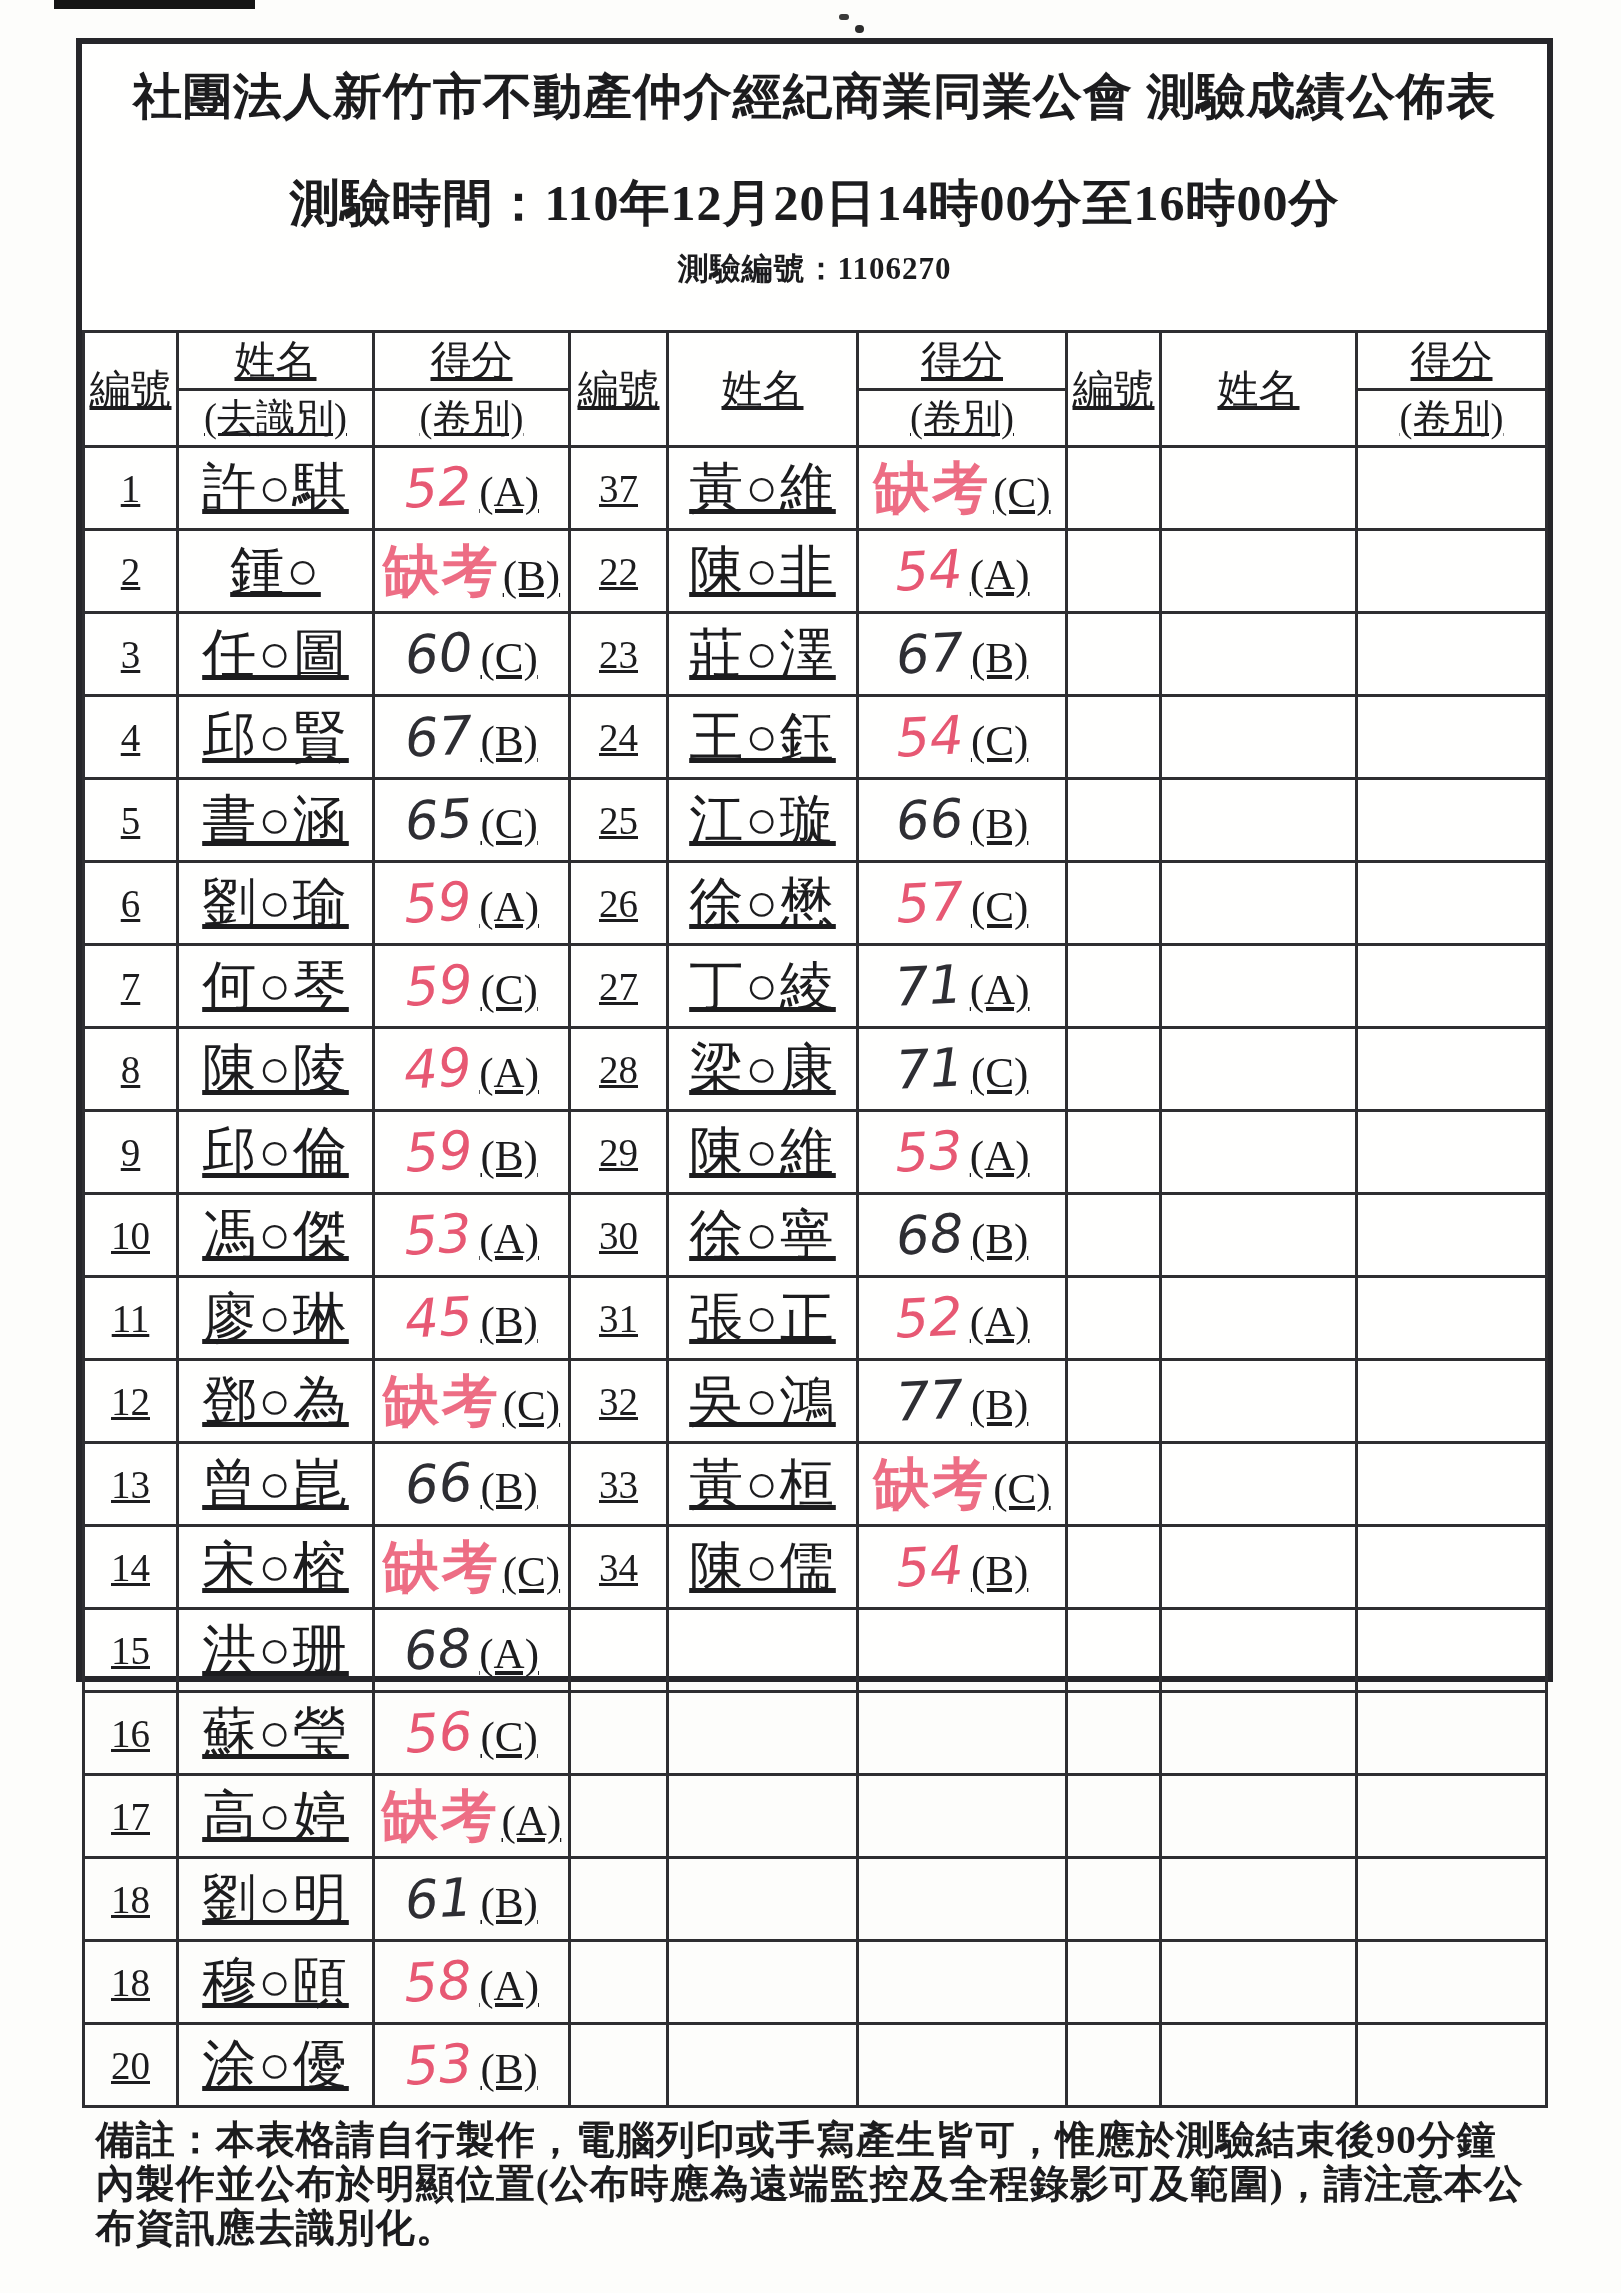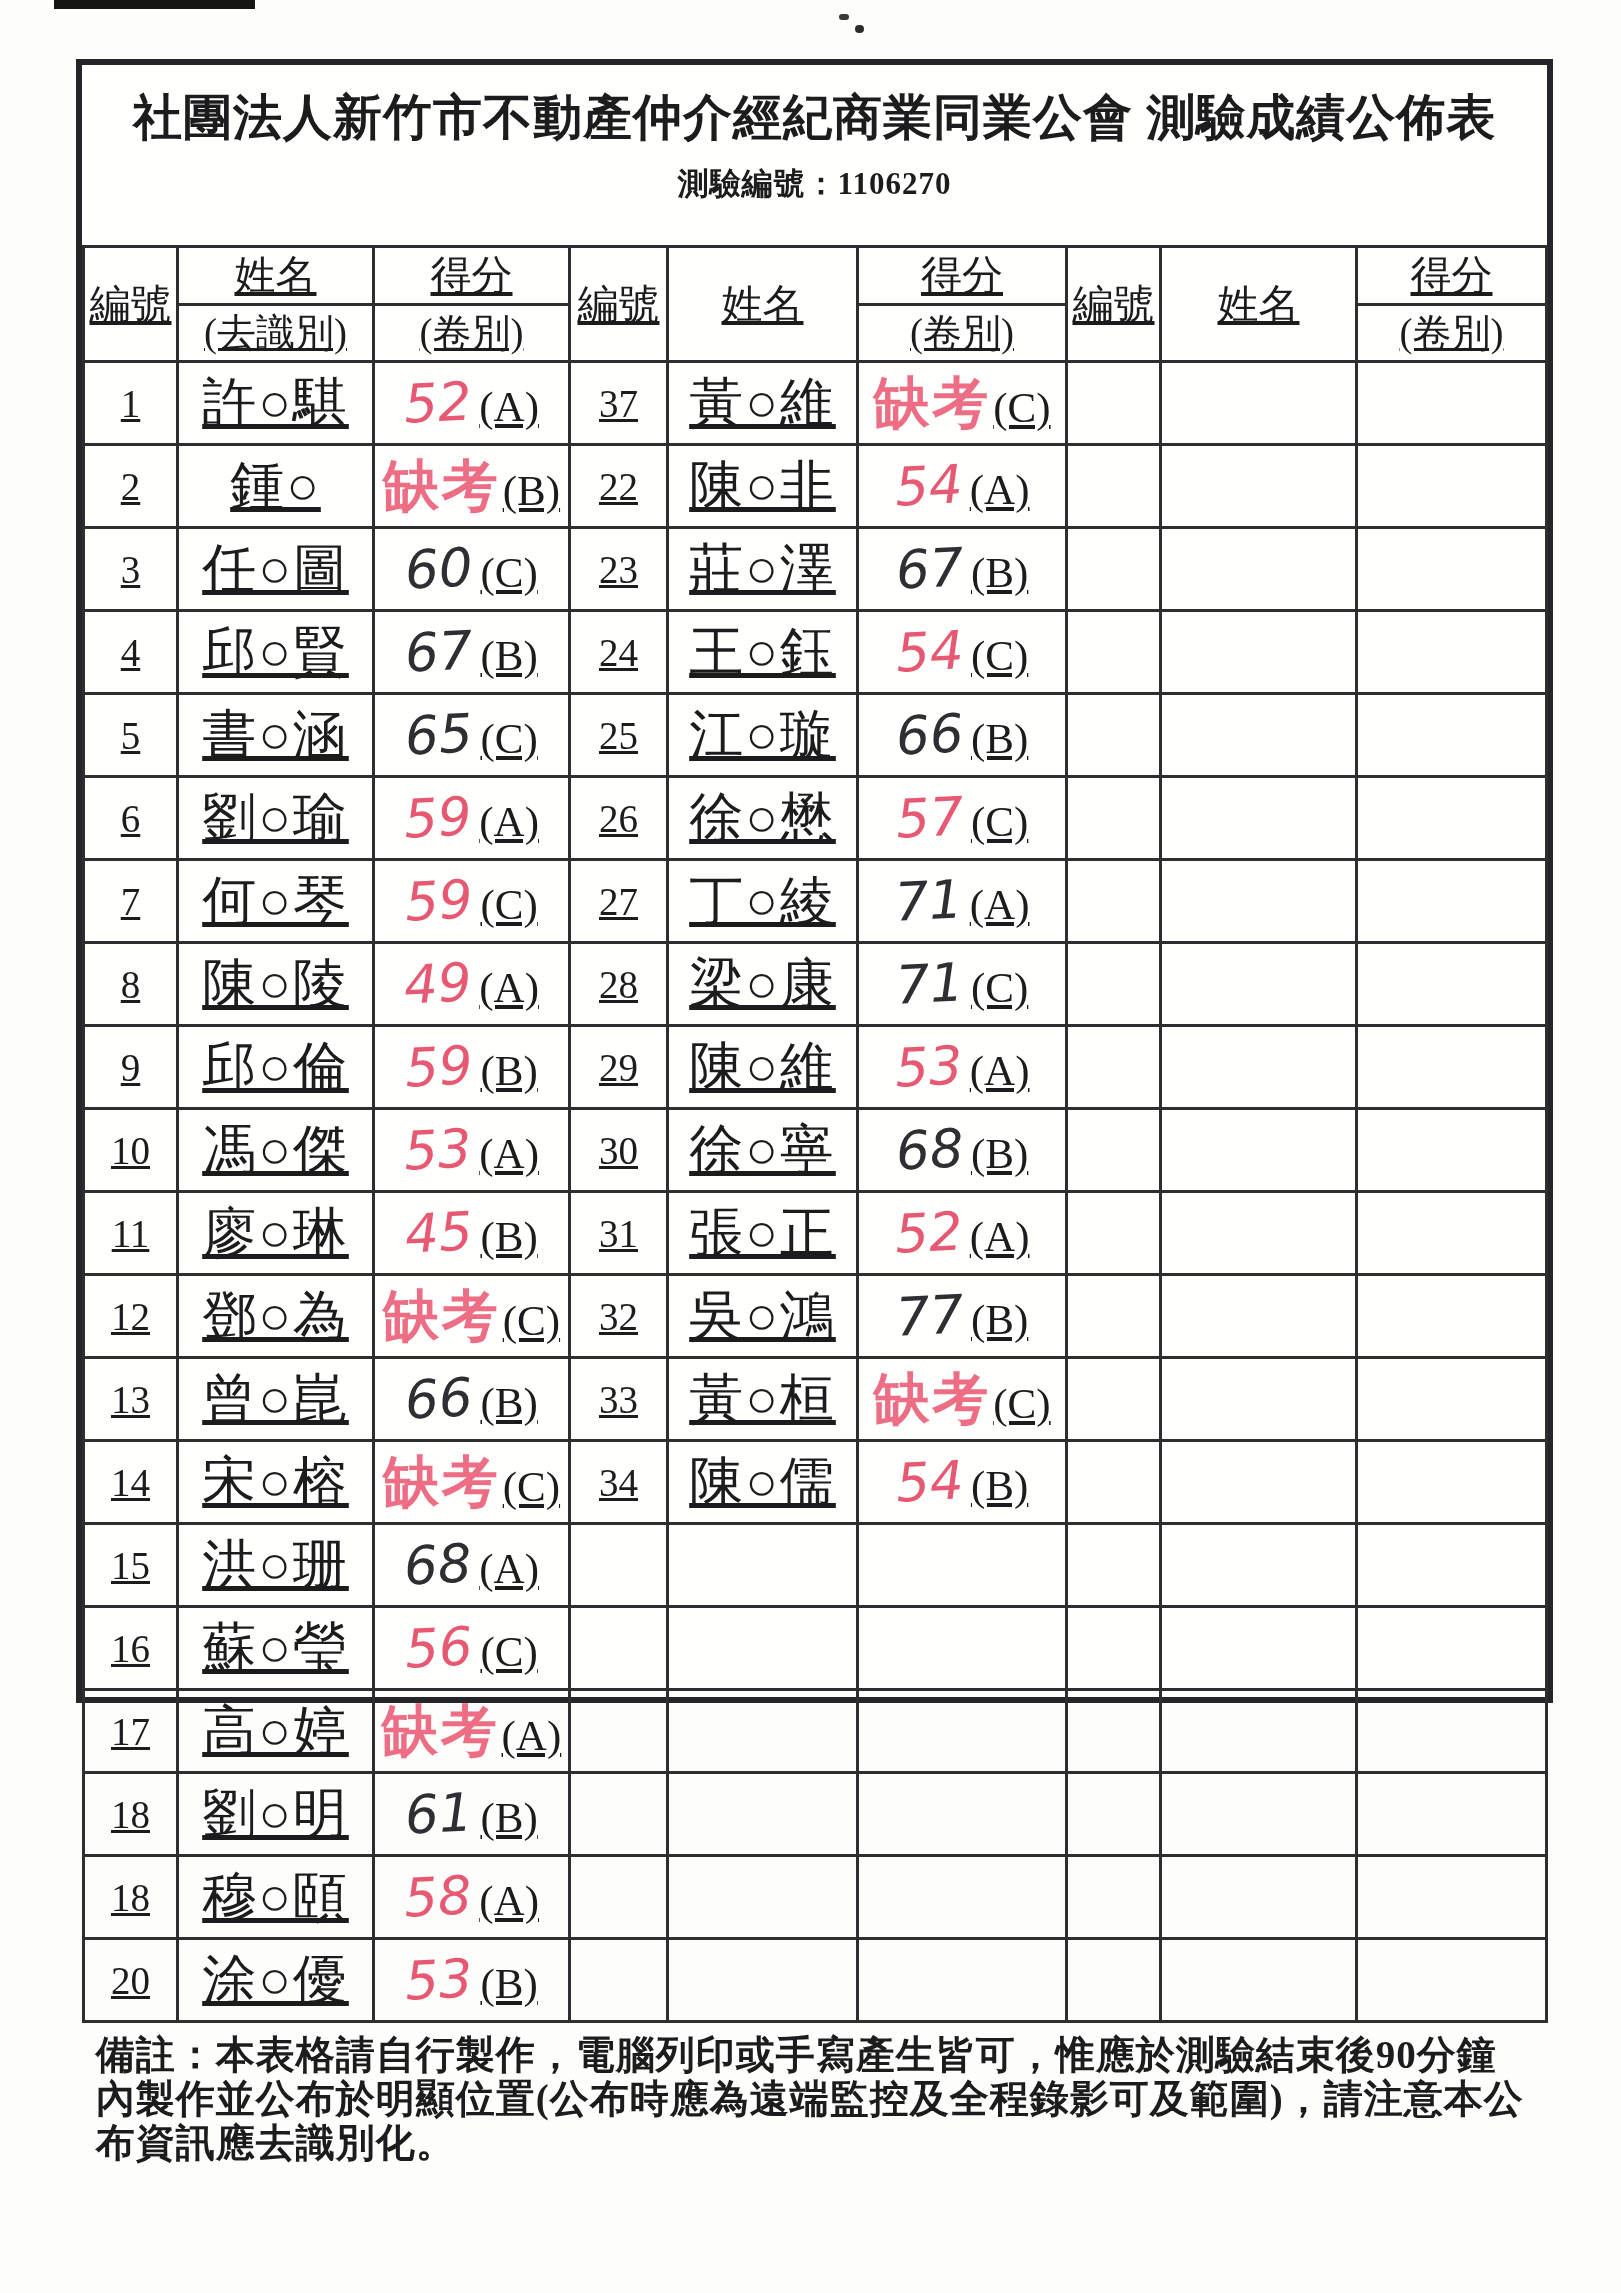--- a/index.html
+++ b/index.html
@@ -9,21 +9,21 @@
     font-family:"Liberation Serif","DejaVu Serif",serif;
     color:#1c1c1e;
     -webkit-font-smoothing:antialiased;
   }
   .artifact{position:absolute;background:#151515;}
   .strip{left:54px;top:0;width:201px;height:8.8px;}
   .dot1{left:839px;top:13.7px;width:9.8px;height:5.9px;border-radius:2.9px;background:#3a3a3a;}
   .dot2{left:855px;top:24.5px;width:8.8px;height:8.8px;border-radius:4.9px;background:#2c2c2c;}
 
   .frame{
-    position:absolute;left:76px;top:59px;width:1477px;height:1644px;
+    position:absolute;left:76px;top:38px;width:1477px;height:1644px;
     box-sizing:border-box;border:6.9px solid #26262a;background:#fffffe;
   }
   .title{
     margin-top:23.5px;text-align:center;
     font-size:49px;font-weight:700;letter-spacing:1px;height:57px;line-height:57px;
   }
   .sub1{
     margin-top:51px;text-align:center;
     font-size:50px;font-weight:700;height:55px;line-height:55px;letter-spacing:1px;
   }
@@ -67,20 +67,21 @@
 </head>
 <body>
 
 <div class="page">
   <div class="artifact strip"></div>
   <div class="artifact dot1"></div>
   <div class="artifact dot2"></div>
 
   <div class="frame">
     <div class="title">社團法人新竹市不動產仲介經紀商業同業公會 測驗成績公佈表</div>
+    <div class="sub1">測驗時間：110年12月20日14時00分至16時00分</div>
     <div class="sub2">測驗編號：1106270</div>
 
     <table class="grid">
       <colgroup>
         <col style="width:94px">
           <col style="width:196px">
           <col style="width:196px">
         <col style="width:98px">
           <col style="width:190px">
           <col style="width:209px">

